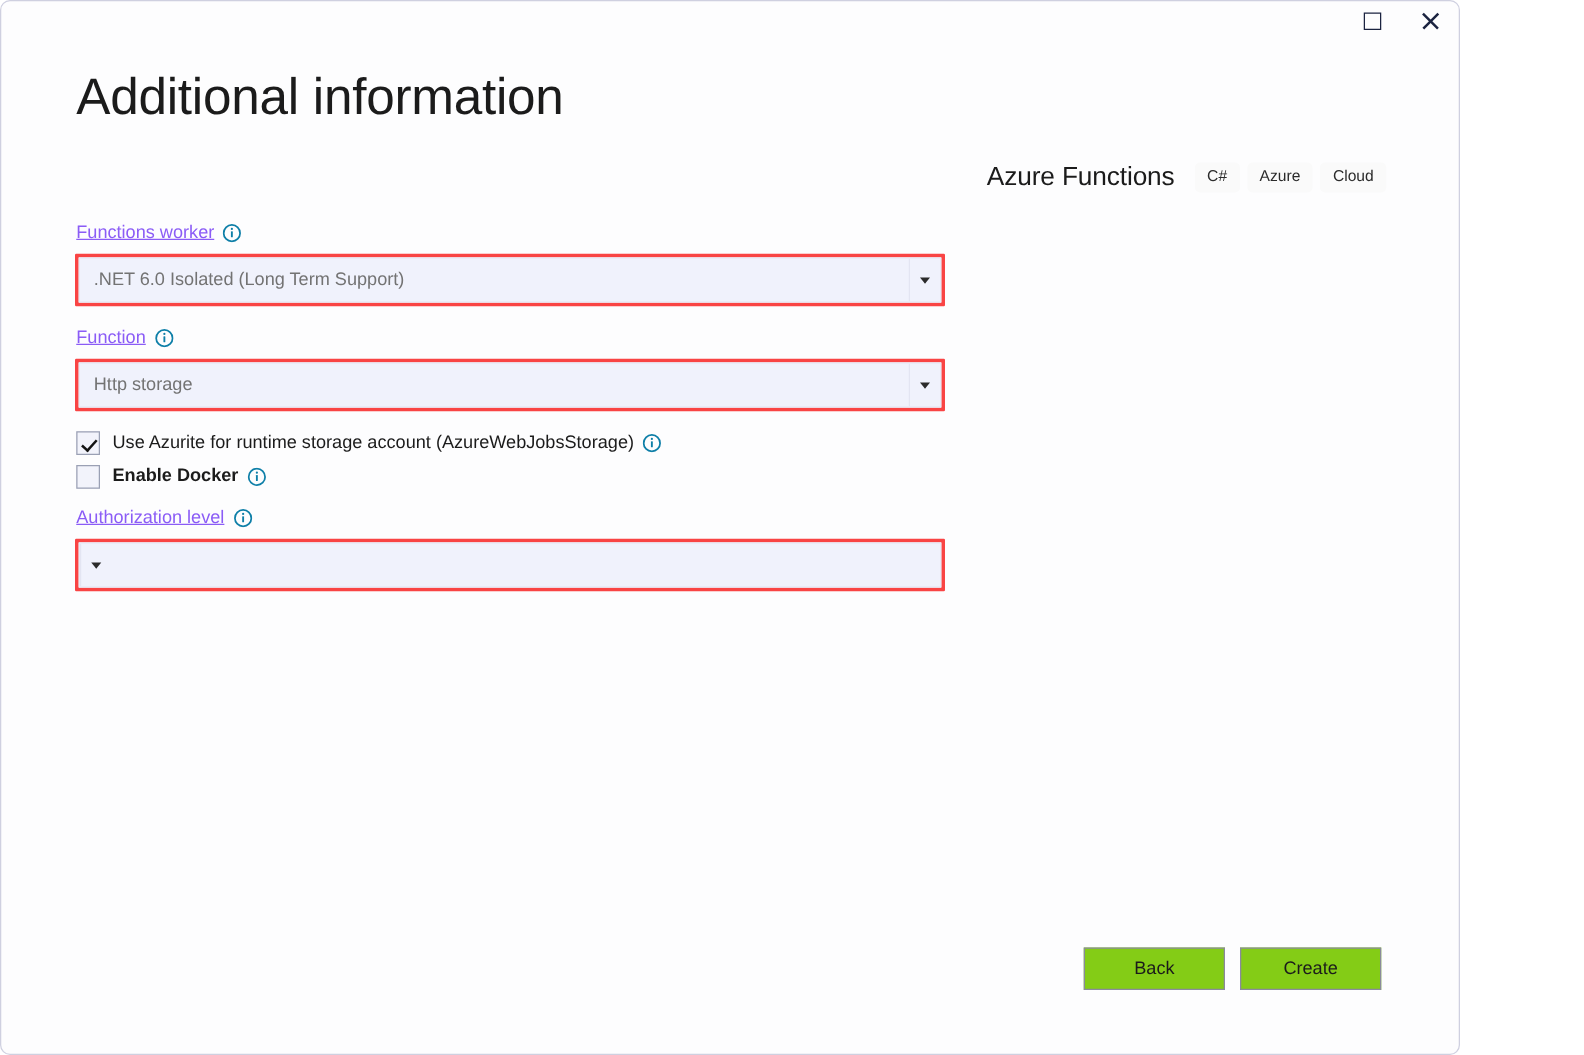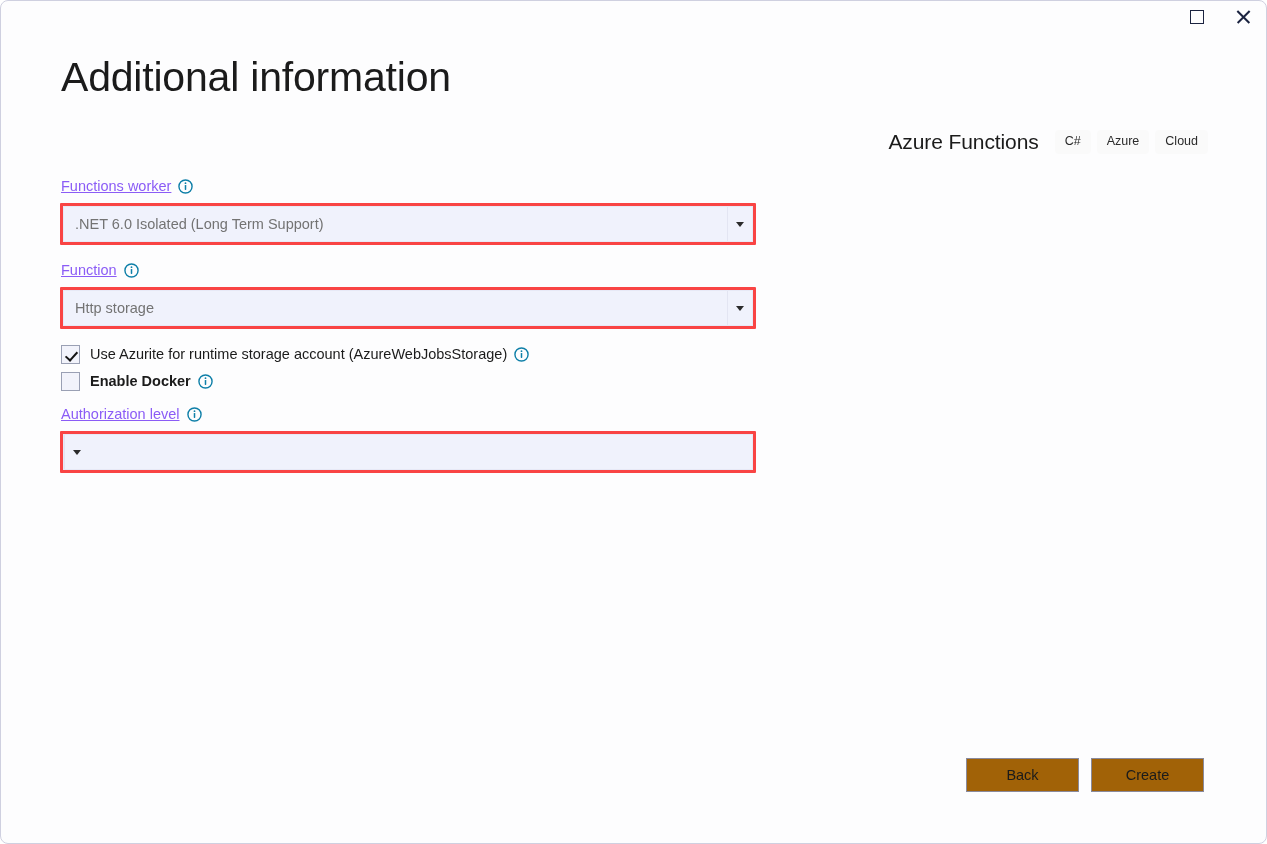--- a/index.html
+++ b/index.html
@@ -10,21 +10,21 @@
   body {
     width: 1267px;
     height: 844px;
     overflow: hidden;
     font-family: "Liberation Sans", sans-serif;
     -webkit-font-smoothing: antialiased;
   }
 
   .window {
     position: relative;
-    width: 1267px;
+    width: 1168px;
     height: 844px;
     box-sizing: border-box;
     background: #fdfdfe;
     border: 1px solid #cfd0e0;
     border-radius: 8px;
     overflow: hidden;
     padding-left: 28px;
   }
 
   
@@ -236,21 +236,21 @@
   .footer {
     position: absolute;
     right: 62px;
     bottom: 51px;
     display: flex;
     gap: 12px;
   }
   .btn {
     width: 113px;
     height: 34px;
-    background: #a16207;
+    background: #84cc16;
     border: 1px solid #8a8a9c;
     font-family: "Liberation Sans", sans-serif;
     font-size: 14.5px;
     color: #1b1b1b;
     display: flex;
     align-items: center;
     justify-content: center;
     cursor: default;
     box-sizing: border-box;
   }

